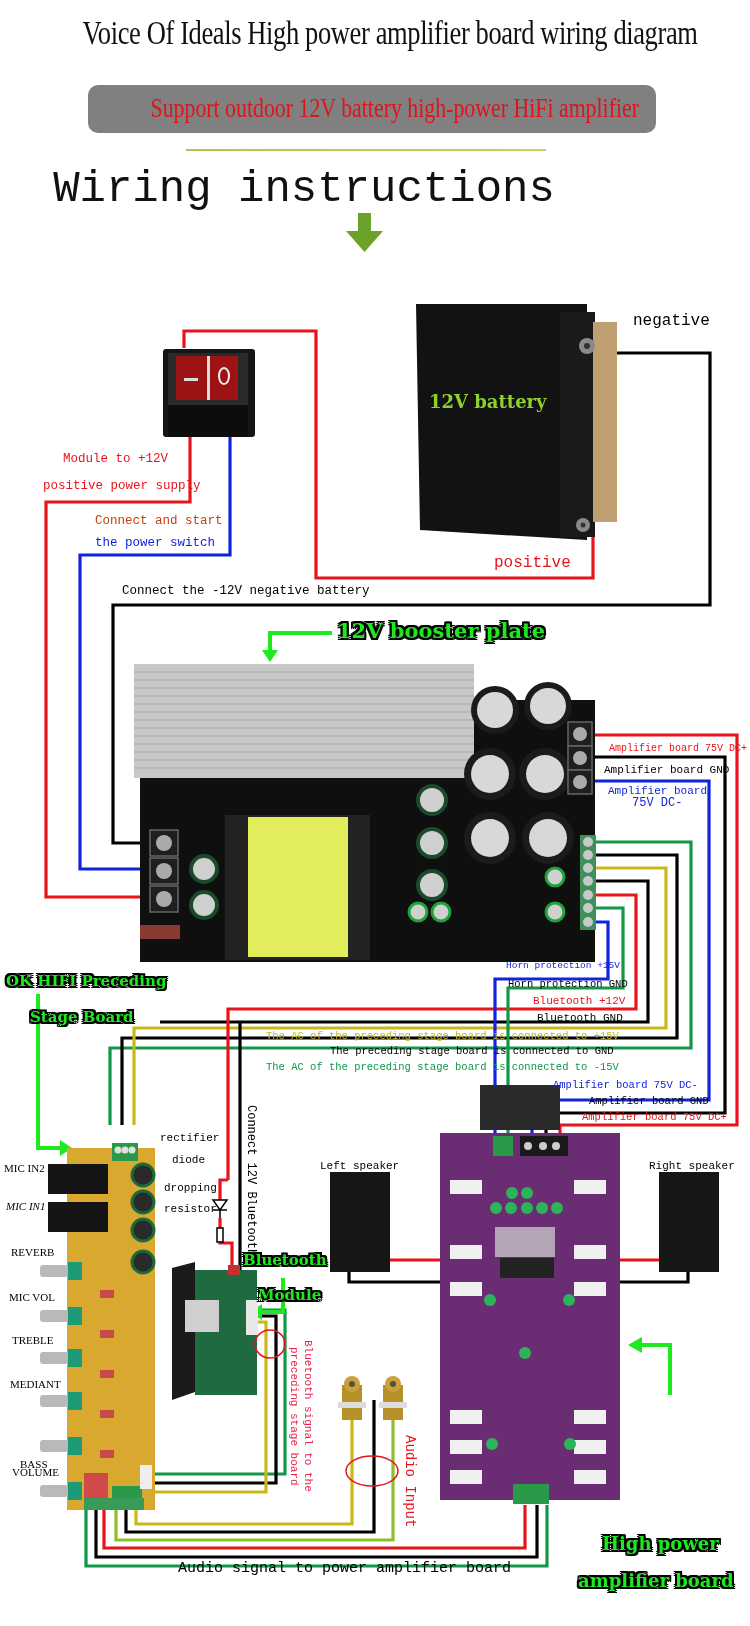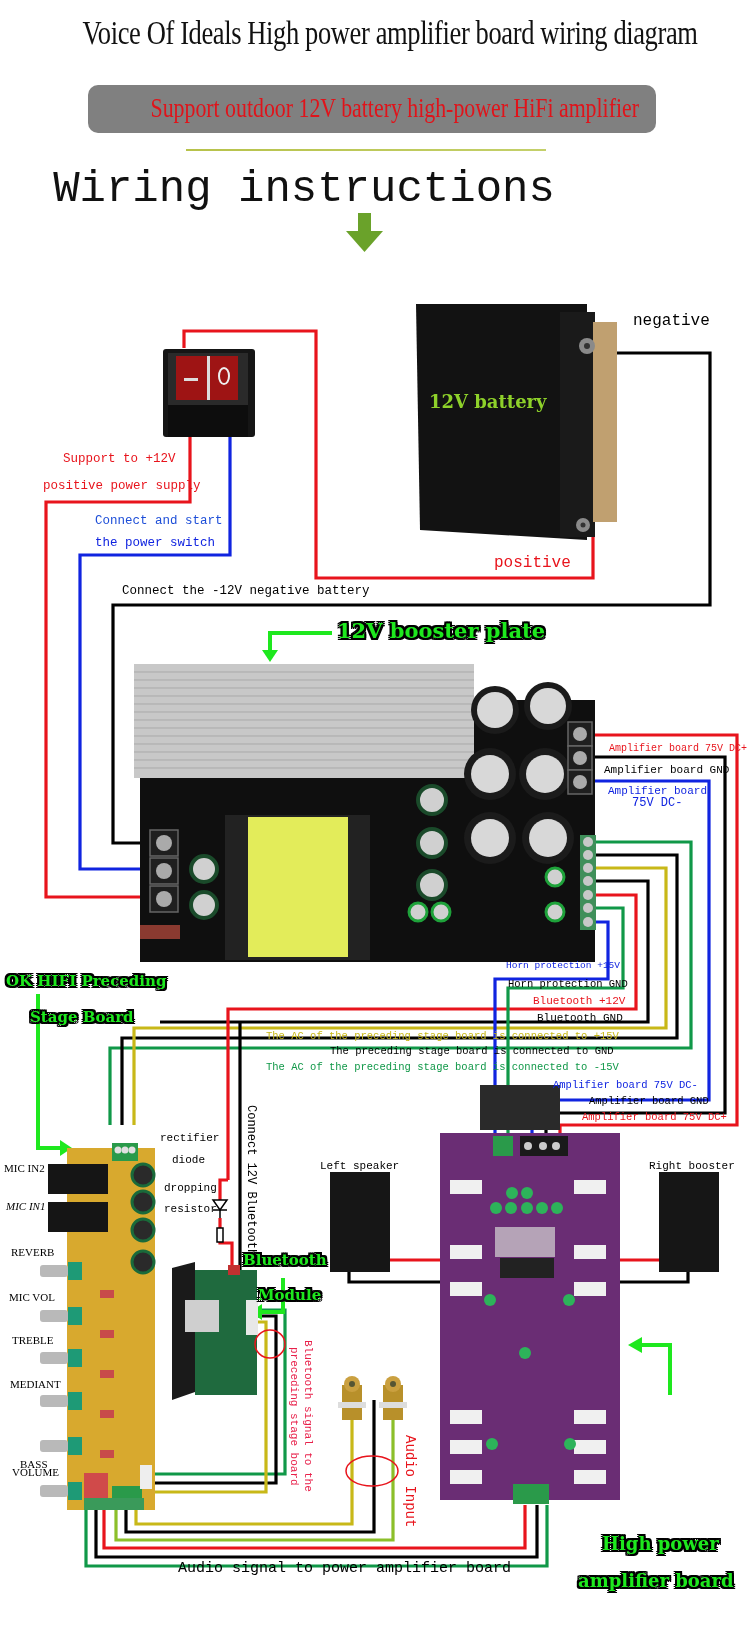--- a/index.html
+++ b/index.html
@@ -312,23 +312,23 @@
     <rect x="495" y="1227" width="60" height="30" fill="#c8c0c8" opacity="0.8"></rect>
     <rect x="500" y="1258" width="54" height="20" fill="#222"></rect>
     <rect x="513" y="1484" width="36" height="20" fill="#2a9a4a"></rect>
   </g>
 </svg>
 
 <div class="abs mono" style="left:633px;top:312px;font-size:16px;color:#000;">negative</div>
 <div class="abs mono" style="left:429px;top:391px;font-size:18px;font-weight:bold;color:#8ed12a;font-family:'DejaVu Serif',serif;">12V battery</div>
 <div class="abs mono" style="left:494px;top:554px;font-size:16px;color:#e8141c;">positive</div>
 
-<div class="abs mono lbl" style="left:63px;top:452px;color:#e8141c;">Support to +12V</div>
+<div class="abs mono lbl" style="left:63px;top:452px;color:#e8141c;">Module to +12V</div>
 <div class="abs mono lbl" style="left:43px;top:479px;color:#e8141c;">positive power supply</div>
-<div class="abs mono lbl" style="left:95px;top:514px;color:#1d4ed8;">Connect and start</div>
+<div class="abs mono lbl" style="left:95px;top:514px;color:#c2410c;">Connect and start</div>
 <div class="abs mono lbl" style="left:95px;top:536px;color:#1024e0;">the power switch</div>
 <div class="abs mono lbl" style="left:122px;top:584px;color:#000;">Connect the -12V negative battery</div>
 
 <div class="abs glow" style="left:337px;top:618px;font-size:21px;">12V booster plate</div>
 
 <div class="abs mono" style="left:609px;top:743px;font-size:10px;color:#e8141c;">Amplifier board 75V DC+</div>
 <div class="abs mono" style="left:604px;top:764px;font-size:11px;color:#000;">Amplifier board GND</div>
 <div class="abs mono" style="left:608px;top:785px;font-size:11px;color:#1024e0;">Amplifier board</div>
 <div class="abs mono" style="left:632px;top:796px;font-size:12px;color:#1024e0;font-family:Liberation Mono, monospace;">75V DC-</div>
 
@@ -364,18 +364,18 @@
 
 <div class="abs mono" style="left:244px;top:1105px;font-size:12px;writing-mode:vertical-rl;color:#000;">Connect 12V Bluetooth</div>
 <div class="abs mono" style="left:302px;top:1340px;font-size:11px;writing-mode:vertical-rl;color:#e8204a;">Bluetooth signal to the</div>
 <div class="abs mono" style="left:288px;top:1347px;font-size:11px;writing-mode:vertical-rl;color:#e8204a;">preceding stage board</div>
 <div class="abs mono" style="left:402px;top:1435px;font-size:14px;writing-mode:vertical-rl;color:#e8141c;">Audio Input</div>
 
 <div class="abs glow" style="left:243px;top:1251px;font-size:15px;">Bluetooth</div>
 <div class="abs glow" style="left:258px;top:1286px;font-size:15px;">Module</div>
 
 <div class="abs mono" style="left:320px;top:1160px;font-size:11px;">Left speaker</div>
-<div class="abs mono" style="left:649px;top:1160px;font-size:11px;">Right booster</div>
+<div class="abs mono" style="left:649px;top:1160px;font-size:11px;">Right speaker</div>
 
 <div class="abs" style="left:178px;top:1560px;font-size:15px;font-family:'Liberation Mono',monospace;">Audio signal to power amplifier board</div>
 
 <div class="abs glow" style="left:602px;top:1533px;font-size:18px;">High power</div>
 <div class="abs glow" style="left:578px;top:1570px;font-size:18px;">amplifier board</div>
 
 </body></html>

